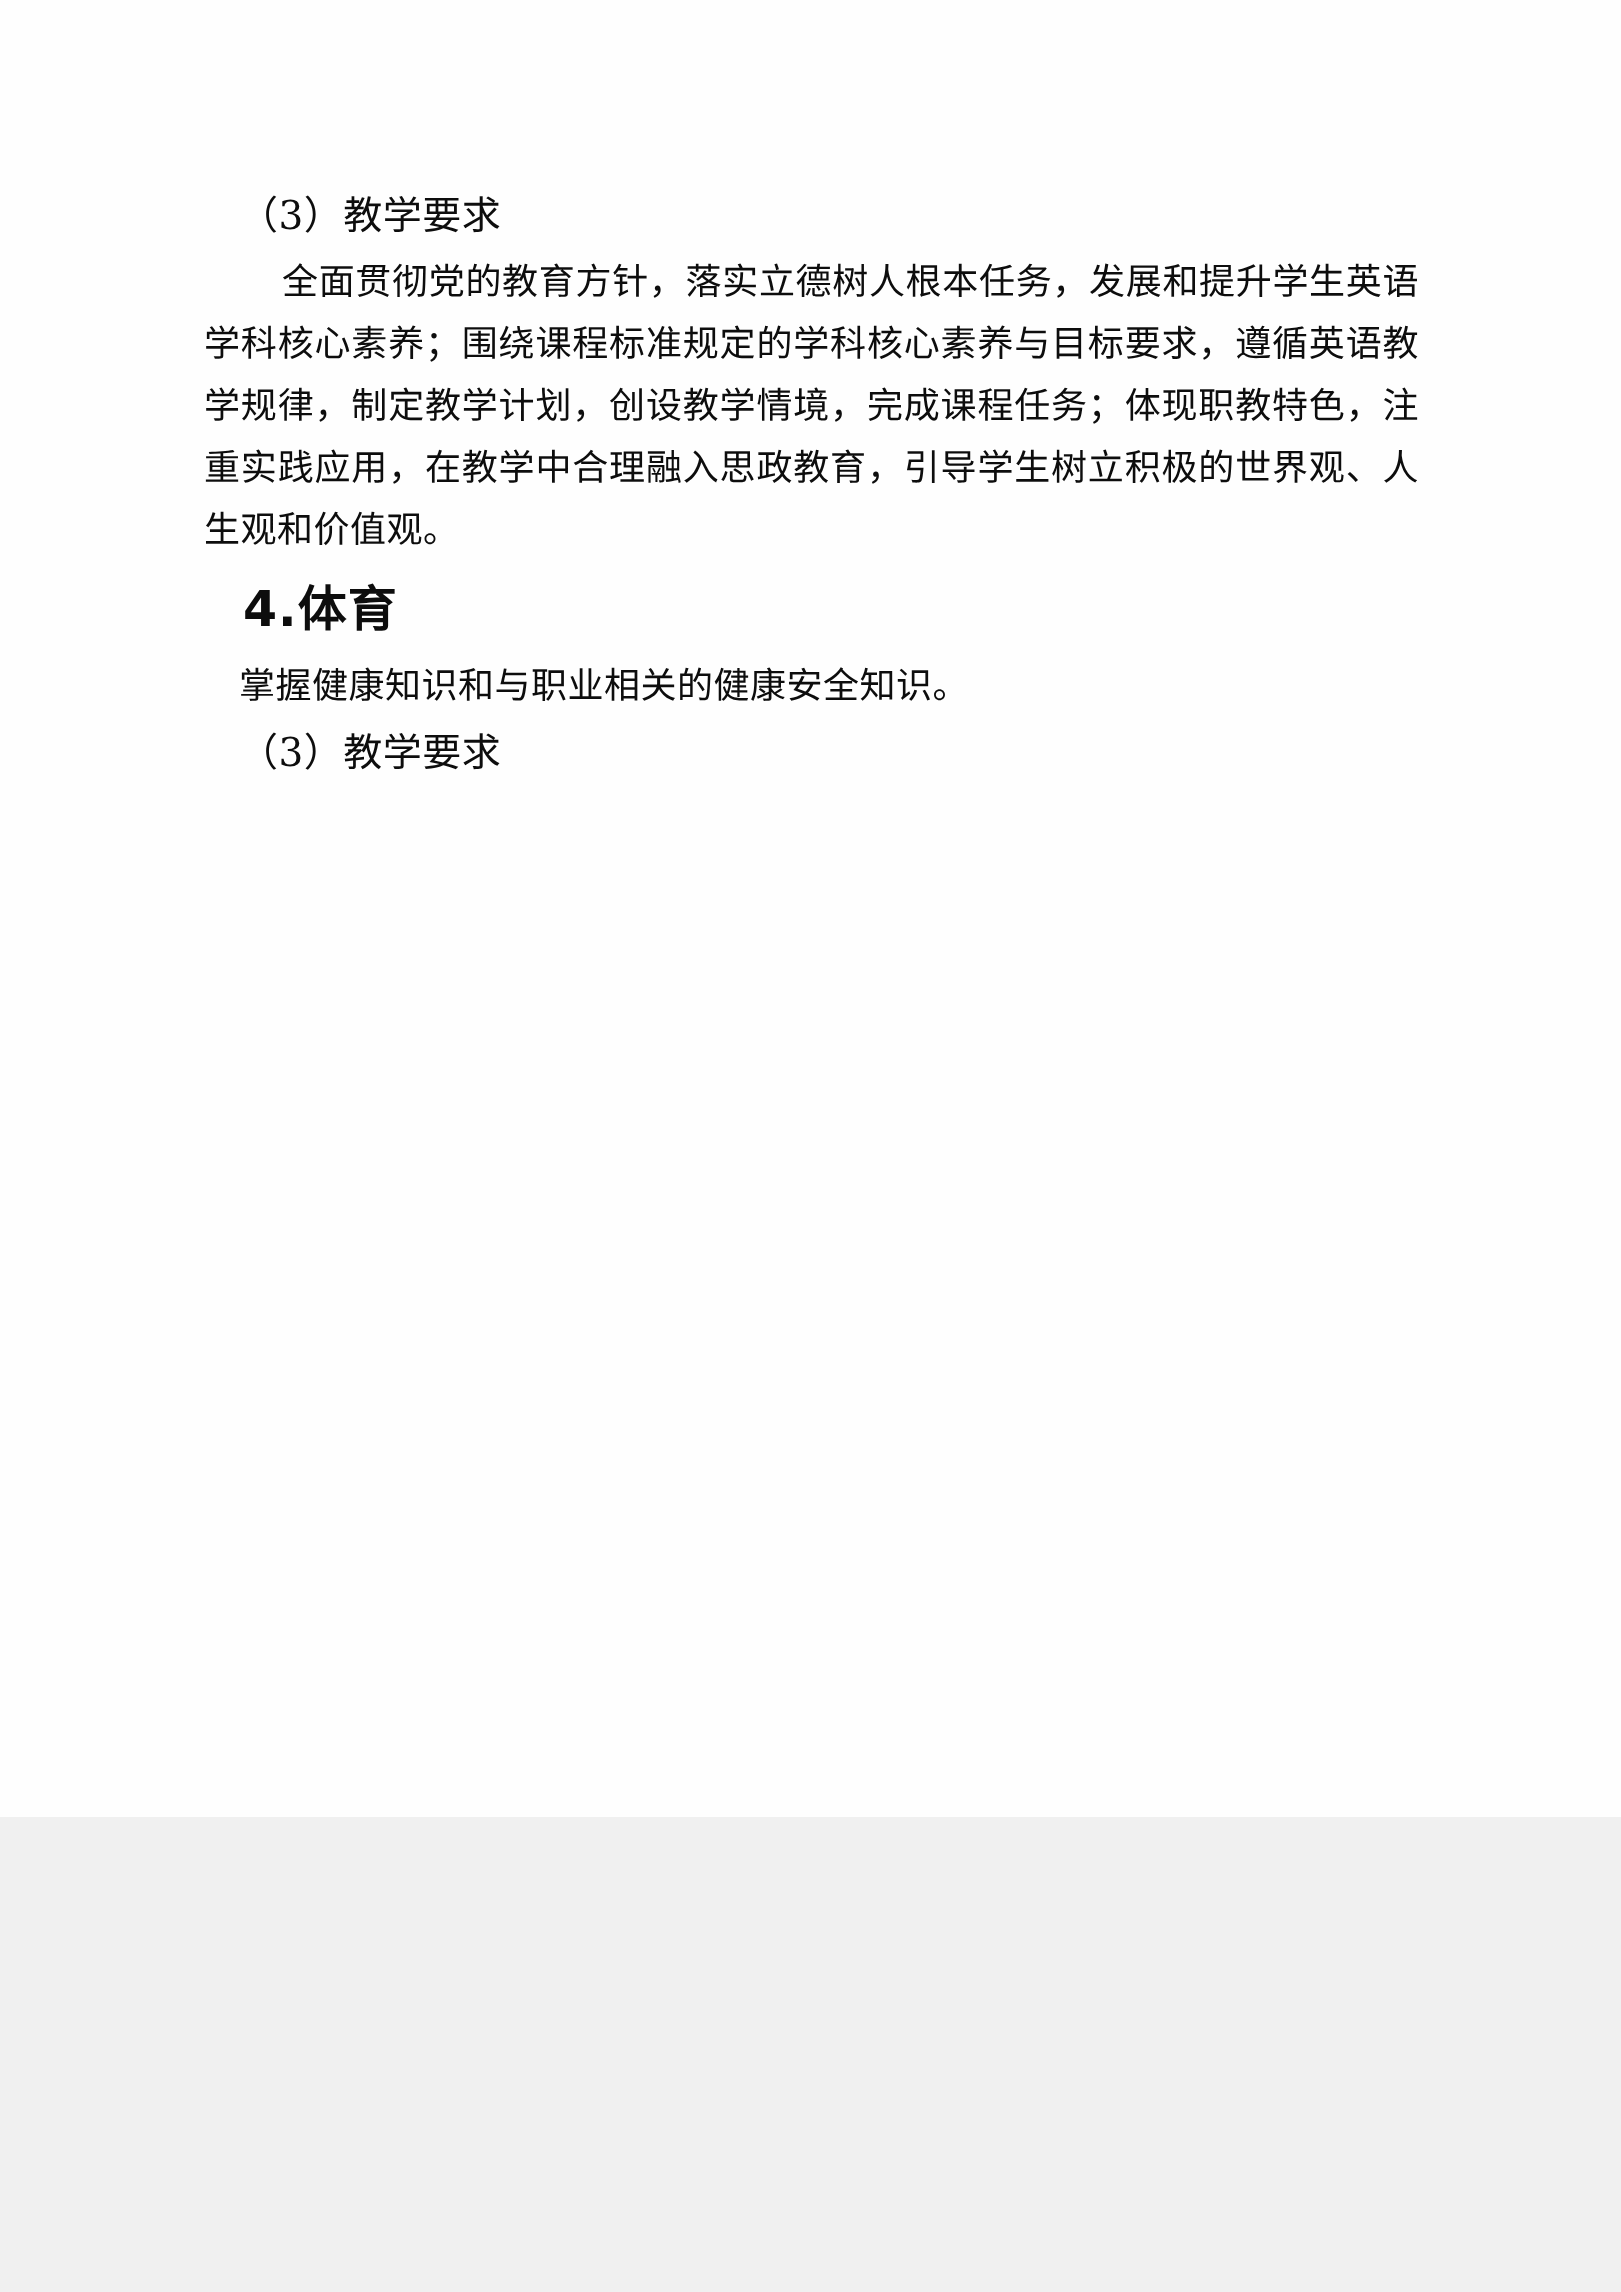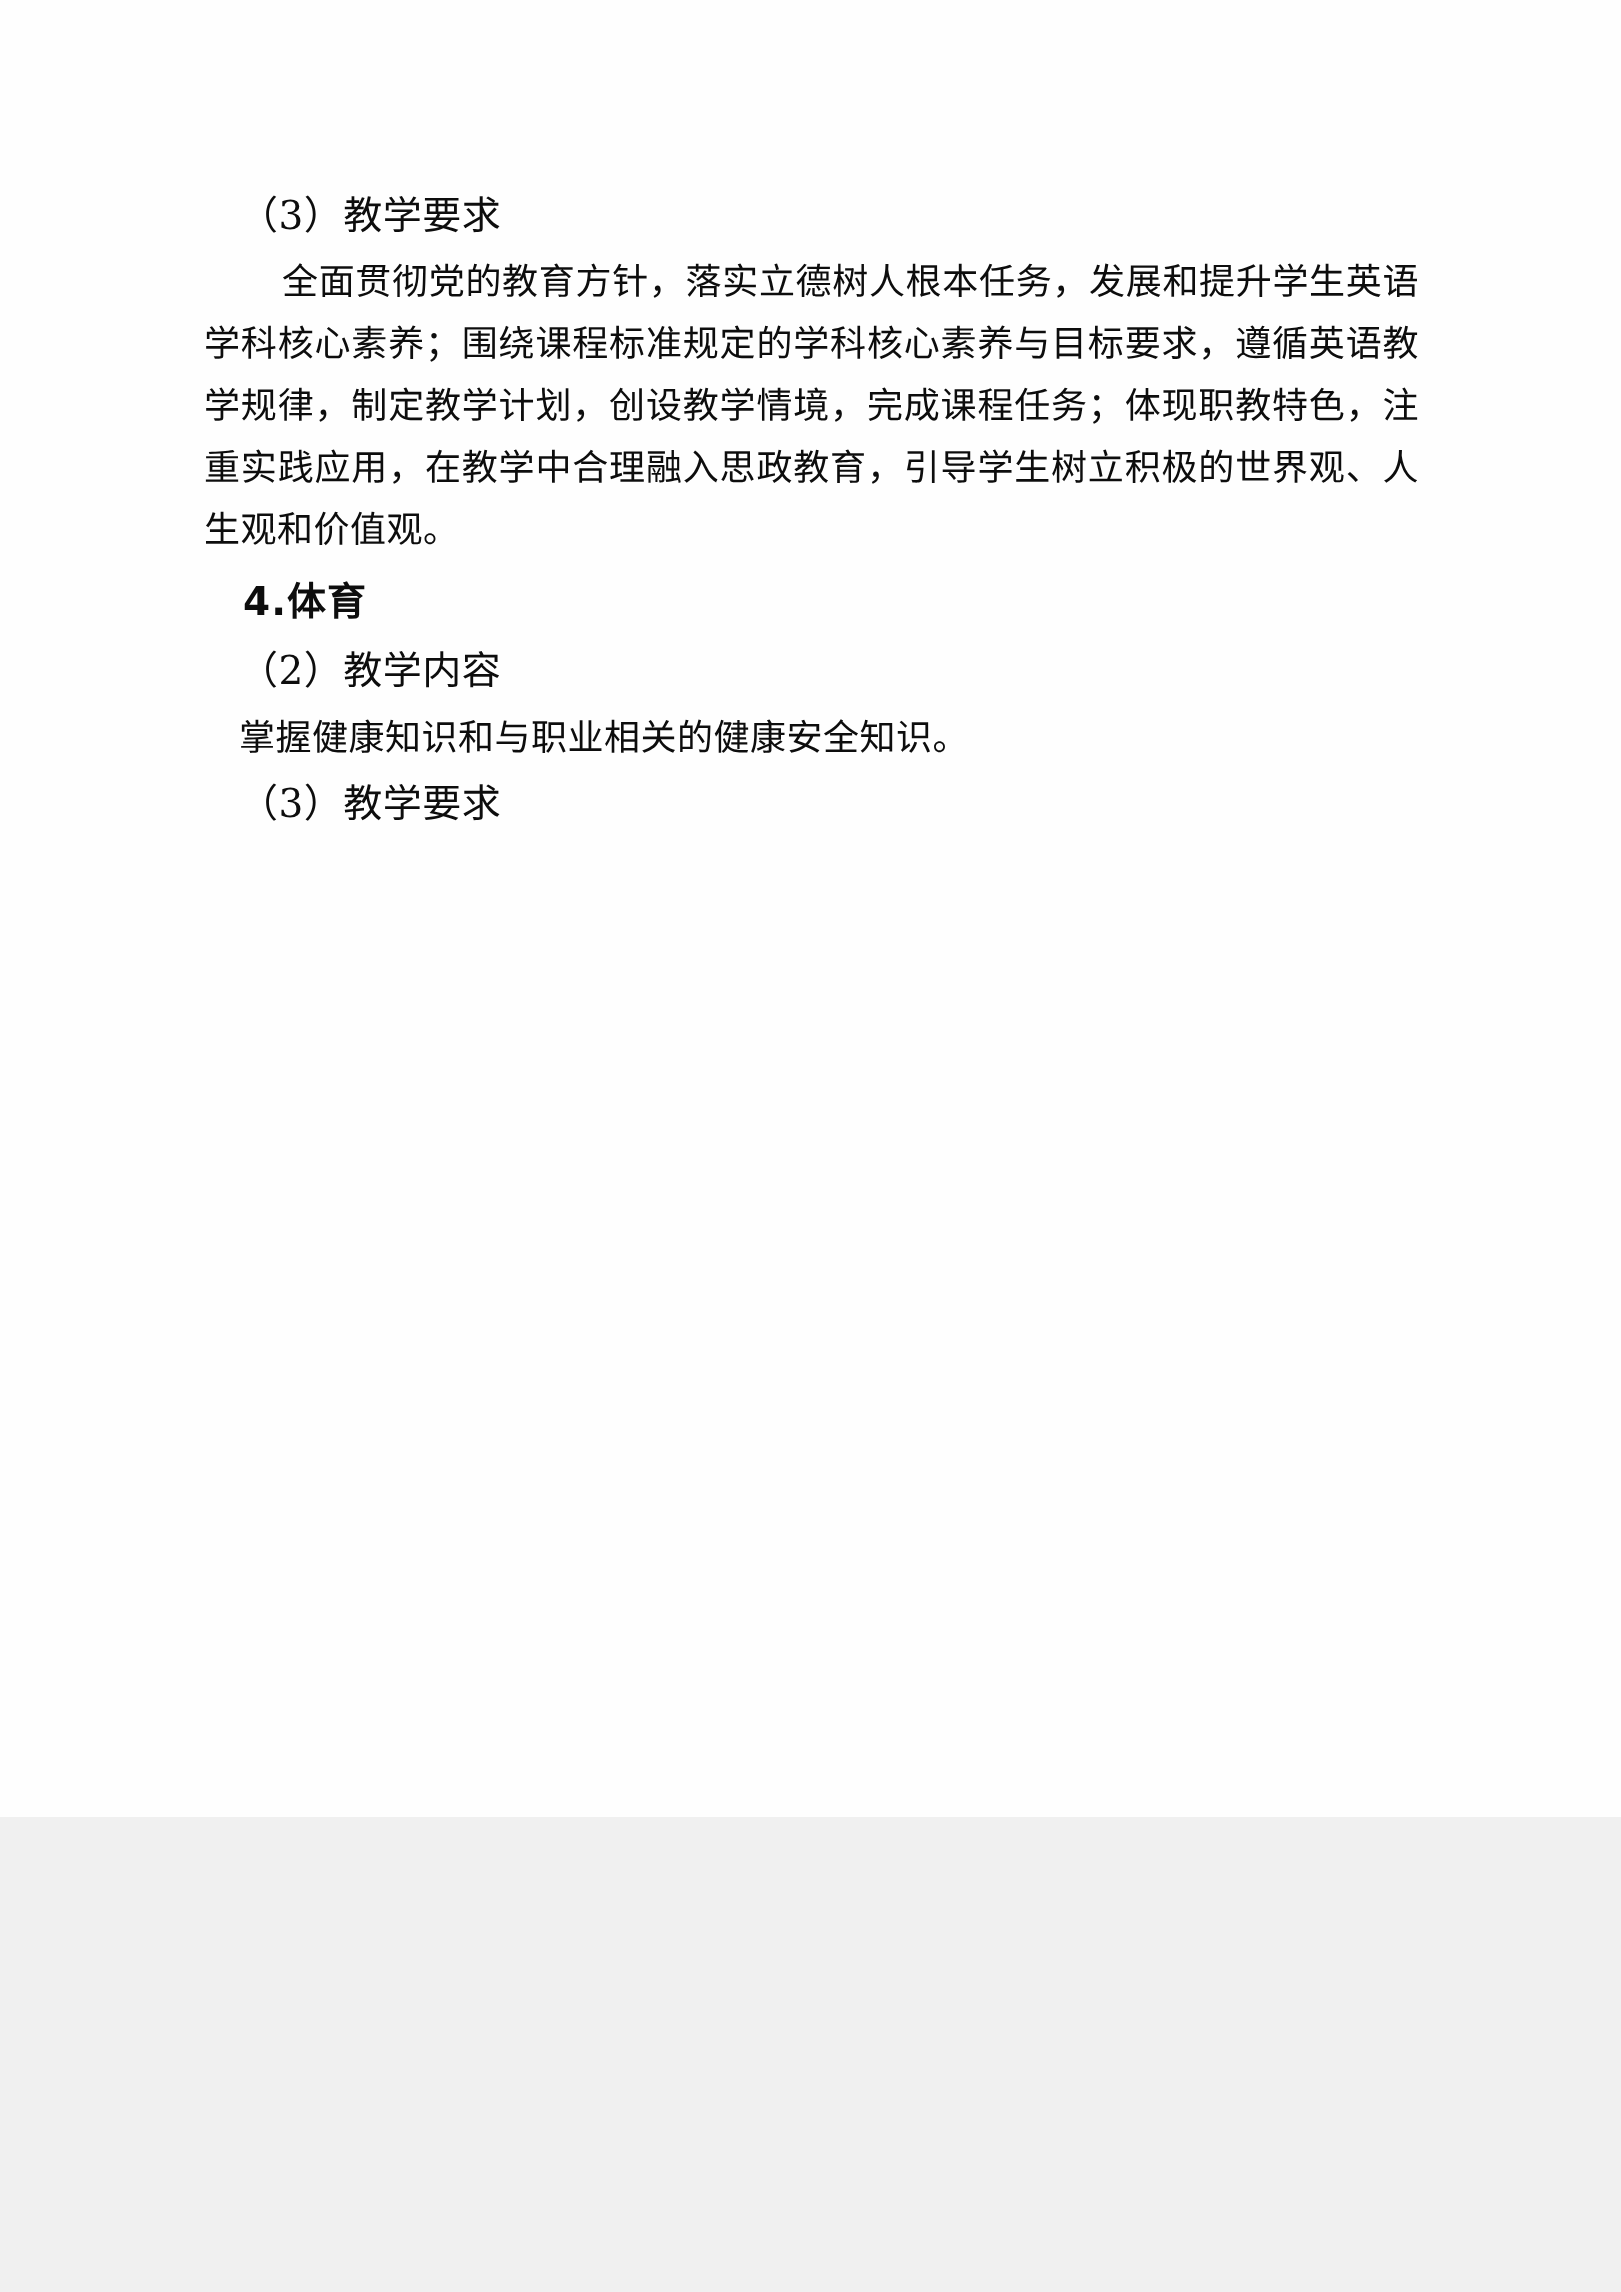--- a/index.html
+++ b/index.html
@@ -34,21 +34,21 @@
     margin: 0 0 2px 0;
     font-weight: 400;
   }
   .indent {
     text-indent: 78px;
   }
   .indent-small {
     text-indent: 35px;
   }
   .heading {
-    font-size: 39px;
+    font-size: 49px;
     line-height: 1.72;
     font-weight: bold;
     margin: 7.8px 0 2px 0;
     text-indent: 39px;
     letter-spacing: 1px;
     font-family: "DejaVu Sans", "Liberation Sans", sans-serif;
   }
   .subheading {
     font-size: 39px;
     line-height: 1.72;
@@ -79,21 +79,20 @@
   <div class="content">
 
     <p class="para subheading">（3）教学要求</p>
 
     <p class="para indent">全面贯彻党的教育方针，落实立德树人根本任务，发展和提升学生英语学科核心素养；围绕课程标准规定的学科核心素养与目标要求，遵循英语教学规律，制定教学计划，创设教学情境，完成课程任务；体现职教特色，注重实践应用，在教学中合理融入思政教育，引导学生树立积极的世界观、人生观和价值观。</p>
 
     <p class="heading">4.体育</p>
 
 
 
-    <p class="para subheading">（2）教学内容</p>
 
     <p class="para indent-small">掌握健康知识和与职业相关的健康安全知识。</p>
 
     <p class="para subheading">（3）教学要求</p>
 
 
   </div>
 
   <div class="footer">
     <span class="footer-inner">- 6 -</span>

